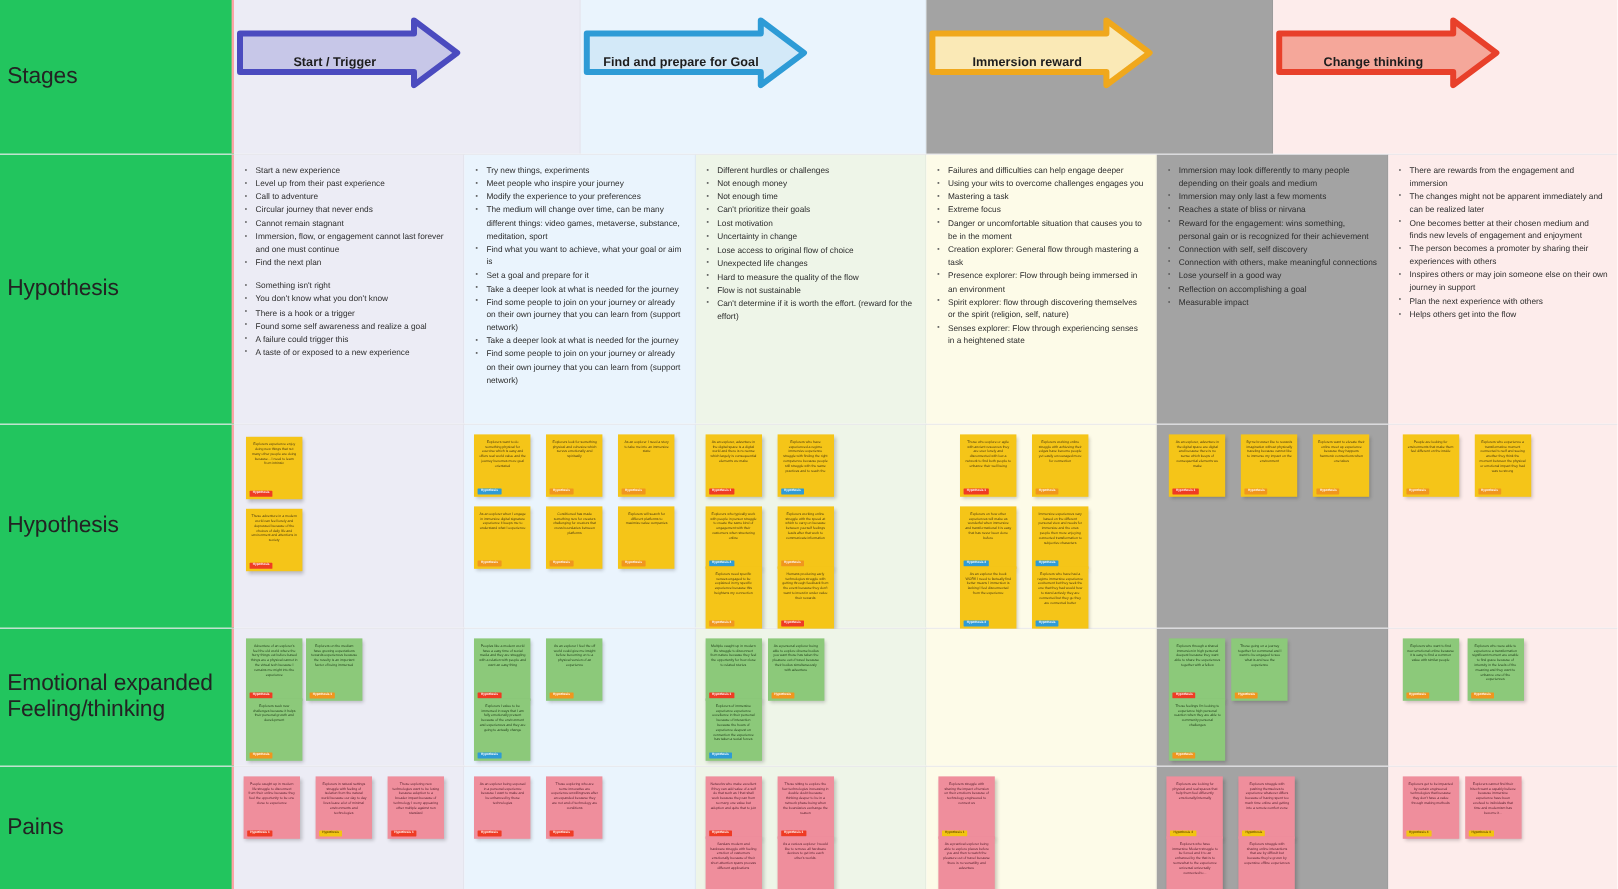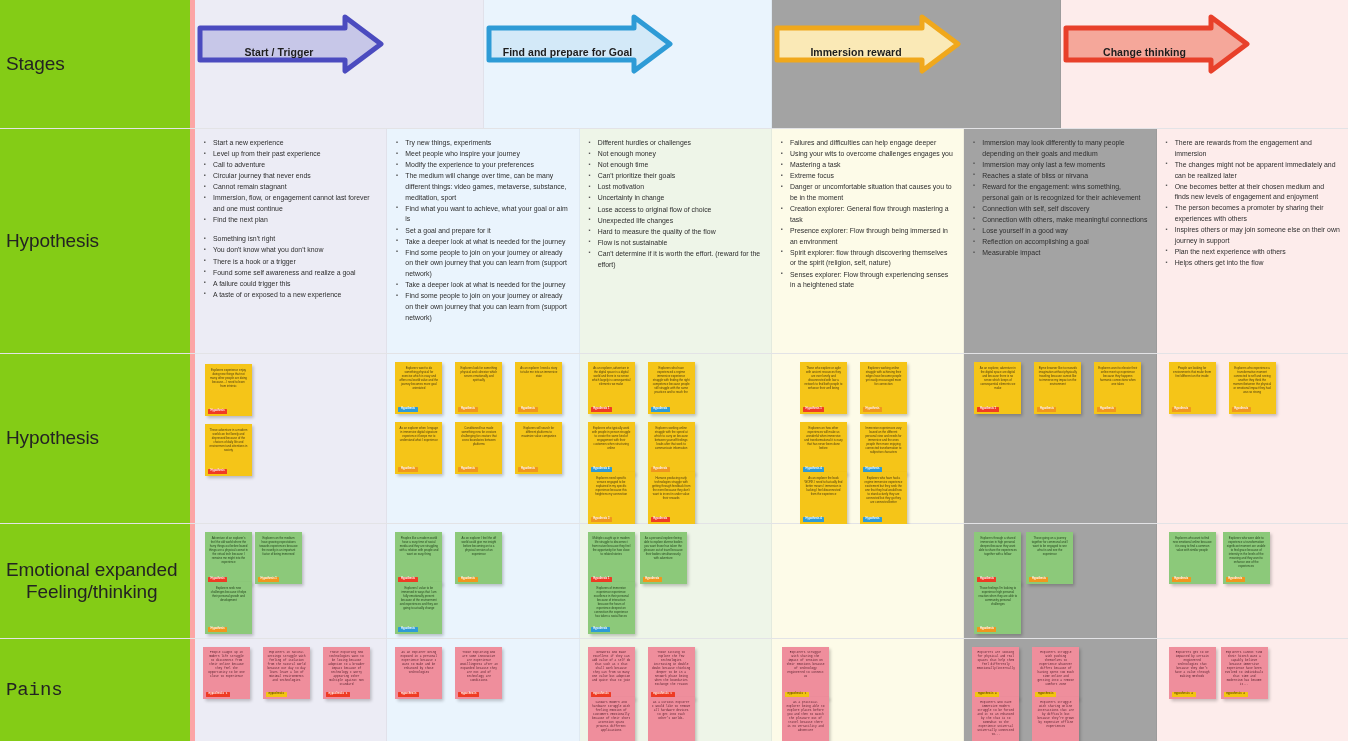--- a/index.html
+++ b/index.html
@@ -4,35 +4,34 @@
 <style>
   * { box-sizing: border-box; margin: 0; padding: 0; }
   html, body {
     width: 1348px; height: 741px;
     font-family: "Liberation Sans", sans-serif;
     background: #ffffff; overflow: hidden;
   }
   .board { display: flex; flex-direction: column; width: 1348px; height: 741px; }
 
   .row { display: flex; width: 100%; border-bottom: 1px solid #e3e3e6; }
-  .row:last-child { border-bottom: none; font-family: Liberation Mono, monospace; }
+  .row:last-child { border-bottom: none; }
   .r-stages { height: 129px; }
   .r-desc   { height: 225px; }
   .r-hypo   { height: 170px; }
   .r-emo    { height: 115px; }
   .r-pains  { height: 102px; }
 
   .rowlabel {
-    width: 195px; flex: 0 0 195px; background: #84cc16;
-    border-right: 5px solid #fca5a5;
+    width: 195px; flex: 0 0 195px; background: #22c55e;
+    border-right: 2px solid #fca5a5;
     display: flex; align-items: center;
     padding-left: 6px;
     font-size: 19px; color: #232323; line-height: 1.18;
     letter-spacing: -0.1px;
-    text-align: center;
   }
   .cell { flex: 1 1 0; min-width: 0; border-right: 1px solid rgba(0,0,0,0.045); position: relative; }
   .cell:last-child { border-right: none; }
 
   
   .c0 { background: #ececf5; }
   .c1 { background: #eaf4fd; }
   .c2 { background: #eef5e8; }
   .c3 { background: #fdfbe8; }
   .c4 { background: #a3a3a3; }

